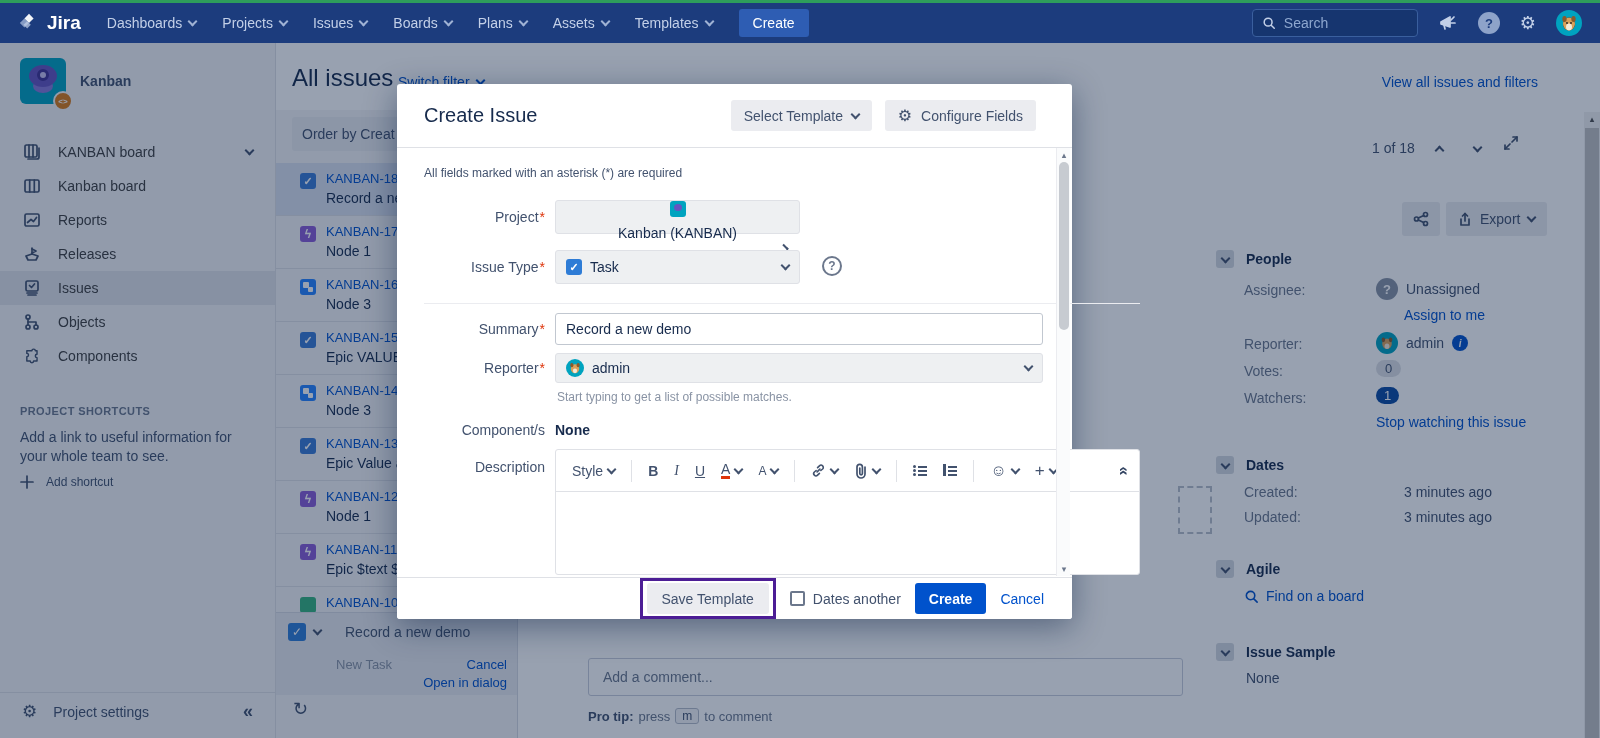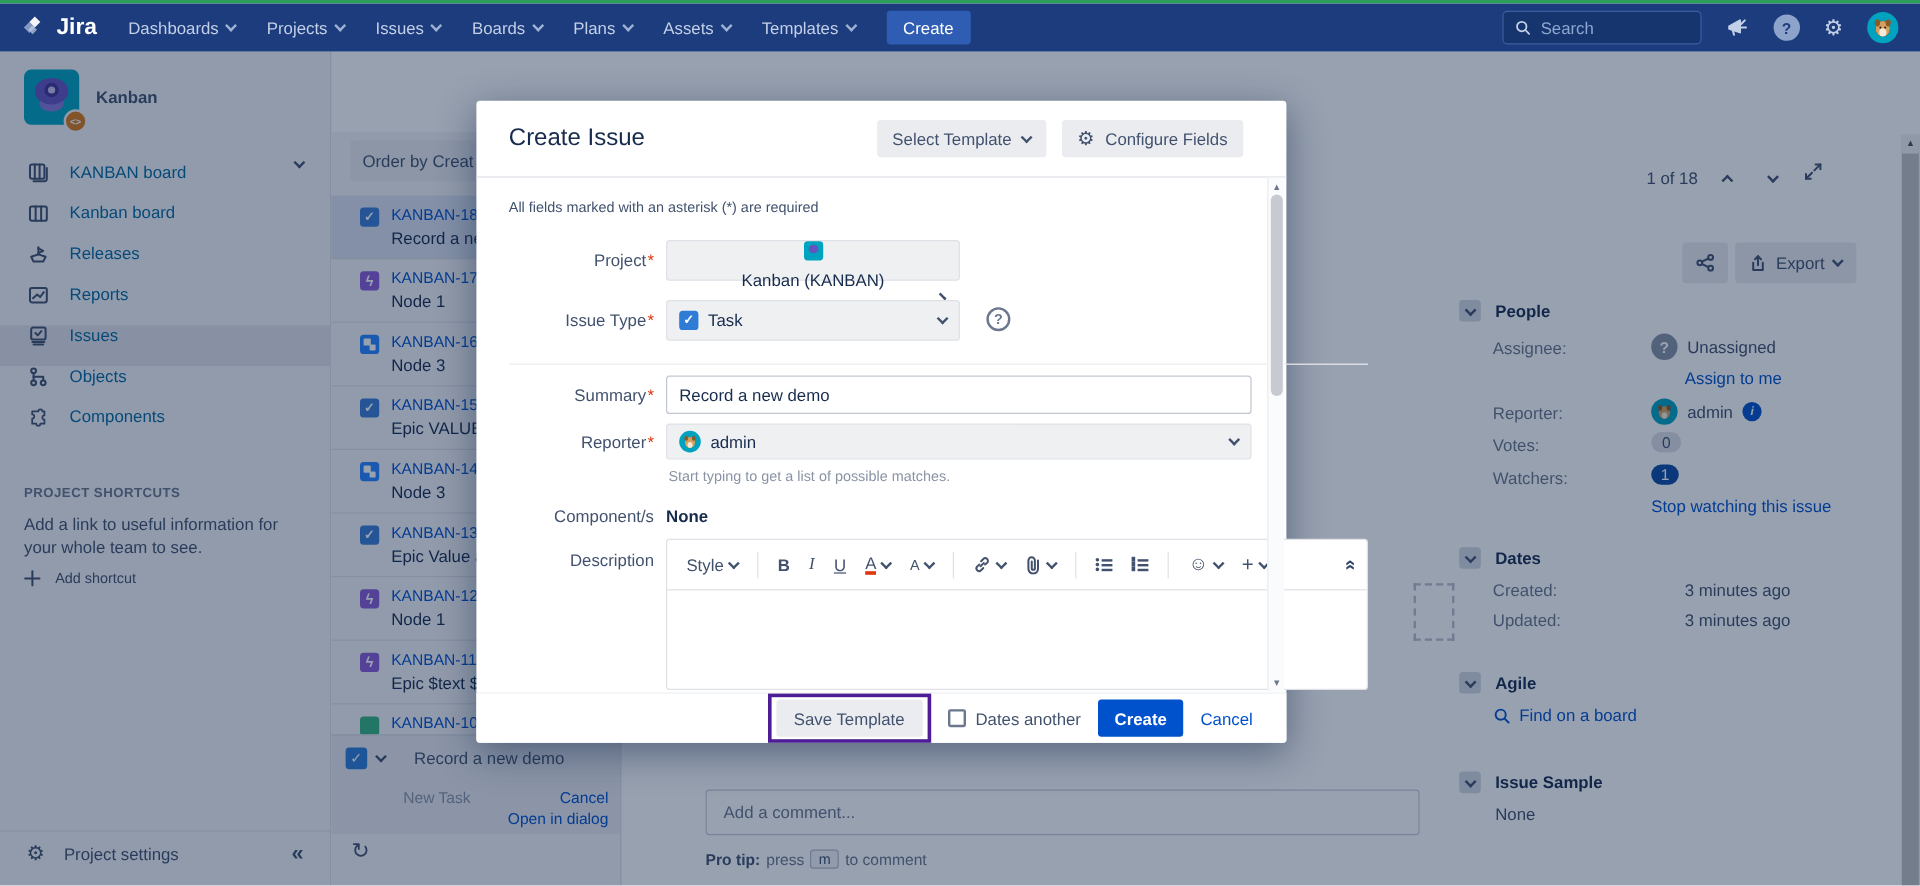--- a/index.html
+++ b/index.html
@@ -39,22 +39,22 @@
   .proj-avatar { width:46px; height:46px; border-radius:6px; background:#00a3bf; position:relative; }
   .proj-avatar .cam { position:absolute; left:9px; top:7px; width:28px; height:22px; border-radius:50%;
     background:#6554c0; box-shadow:0 10px 0 -4px #8777d9; }
   .proj-avatar .lens { position:absolute; left:17px; top:11px; width:12px; height:12px; border-radius:50%;
     background:#c9c2f0; border:3px solid #403294; }
   .proj-badge { position:absolute; right:-7px; bottom:-7px; width:20px; height:20px; border-radius:50%;
     background:#d97a17; border:2px solid #f4f5f7; color:#fff; font-size:8px; font-weight:bold;
     display:flex; align-items:center; justify-content:center; }
   .proj-name { font-size:14px; font-weight:bold; color:#42526e; }
   .side-nav { position:absolute; left:0; top:92px; width:100%; }
-  .side-item { display:flex; gap:16px; height:34px; padding:0 22px;
-    font-size:14px; color:#0369a1; cursor:pointer; }
+  .side-item { display:flex; align-items:center; gap:16px; height:34px; padding:0 22px;
+    font-size:14px; color:#404040; cursor:pointer; }
   .side-item.active { background:#e2e4e9; }
   .side-item .side-chev { margin-left:auto; display:none; }
   .side-item.has-chev .side-chev { display:block; }
   .side-ico { width:20px; display:flex; justify-content:center; }
   .side-ico svg { stroke:#42526e; fill:none; stroke-width:1.7; }
   .shortcuts-title { position:absolute; left:20px; top:362px; font-size:11px; font-weight:bold; color:#6b778c; letter-spacing:.4px;}
   .shortcuts-desc { position:absolute; left:20px; top:385px; width:232px; font-size:14px; color:#42526e; line-height:19px; }
   .add-shortcut { position:absolute; left:20px; top:432px; display:flex; gap:12px; align-items:center;
     font-size:12px; color:#42526e; cursor:pointer; }
   .side-footer { position:absolute; left:0; bottom:8px; width:100%; height:38px; border-top:1px solid #dfe1e6;
@@ -301,35 +301,35 @@
               <rect x="2" y="3" width="14" height="12" rx="1.5"></rect>
               <line x1="6.7" y1="3" x2="6.7" y2="15"></line>
               <line x1="11.3" y1="3" x2="11.3" y2="15"></line>
             </svg>
         </span>
         <span>Kanban board</span>
       </div>
       <div class="side-item">
         <span class="side-ico">
           <svg class="ln" width="18" height="18" viewBox="0 0 18 18">
+              <rect x="2" y="3" width="14" height="12" rx="1.5"></rect>
+              <polyline points="4.5,11.5 8,8.5 10.5,10.5 13.5,6.5"></polyline>
+            </svg>
+        </span>
+        <span>Reports</span>
+      </div>
+      <div class="side-item">
+        <span class="side-ico">
+          <svg class="ln" width="18" height="18" viewBox="0 0 18 18">
               <path d="M3 11 L9 9 L15 11 L13 15 H5 Z"></path>
               <line x1="9" y1="3" x2="9" y2="9"></line>
               <path d="M9 4 L13 6 L9 8"></path>
             </svg>
         </span>
         <span>Releases</span>
-      </div>
-      <div class="side-item">
-        <span class="side-ico">
-          <svg class="ln" width="18" height="18" viewBox="0 0 18 18">
-              <rect x="2" y="3" width="14" height="12" rx="1.5"></rect>
-              <polyline points="4.5,11.5 8,8.5 10.5,10.5 13.5,6.5"></polyline>
-            </svg>
-        </span>
-        <span>Reports</span>
       </div>
       <div class="side-item active">
         <span class="side-ico">
           <svg class="ln" width="18" height="18" viewBox="0 0 18 18">
               <rect x="3" y="2" width="12" height="10" rx="1.5"></rect>
               <polyline points="6.5,6.5 8.5,8.5 11.5,5"></polyline>
               <line x1="4" y1="14" x2="14" y2="14"></line>
               <line x1="5" y1="16" x2="13" y2="16"></line>
             </svg>
         </span>
@@ -365,20 +365,28 @@
         </svg>
       <span>Add shortcut</span>
     </div>
     <div class="side-footer">
       <span style="font-size:17px;">⚙</span>
       <span>Project settings</span>
       <span class="collapse-ico">«</span>
     </div>
   </div>
 
+  <div class="abs main-head">
+    <span class="page-title">All issues</span>
+    <span class="switch-filter">
+      <span>Switch filter</span>
+      <span class="chev blue"></span>
+    </span>
+    <span class="view-all link">View all issues and filters</span>
+  </div>
 
   <div class="abs list-col">
     <div class="order-chip">Order by Creat</div>
     <div class="issue-list">
 
         <div class="issue-row selected">
           <span class="ti task"></span>
           <span>
             <div class="ikey">KANBAN-18</div>
             <div class="isum">Record a ne</div>

